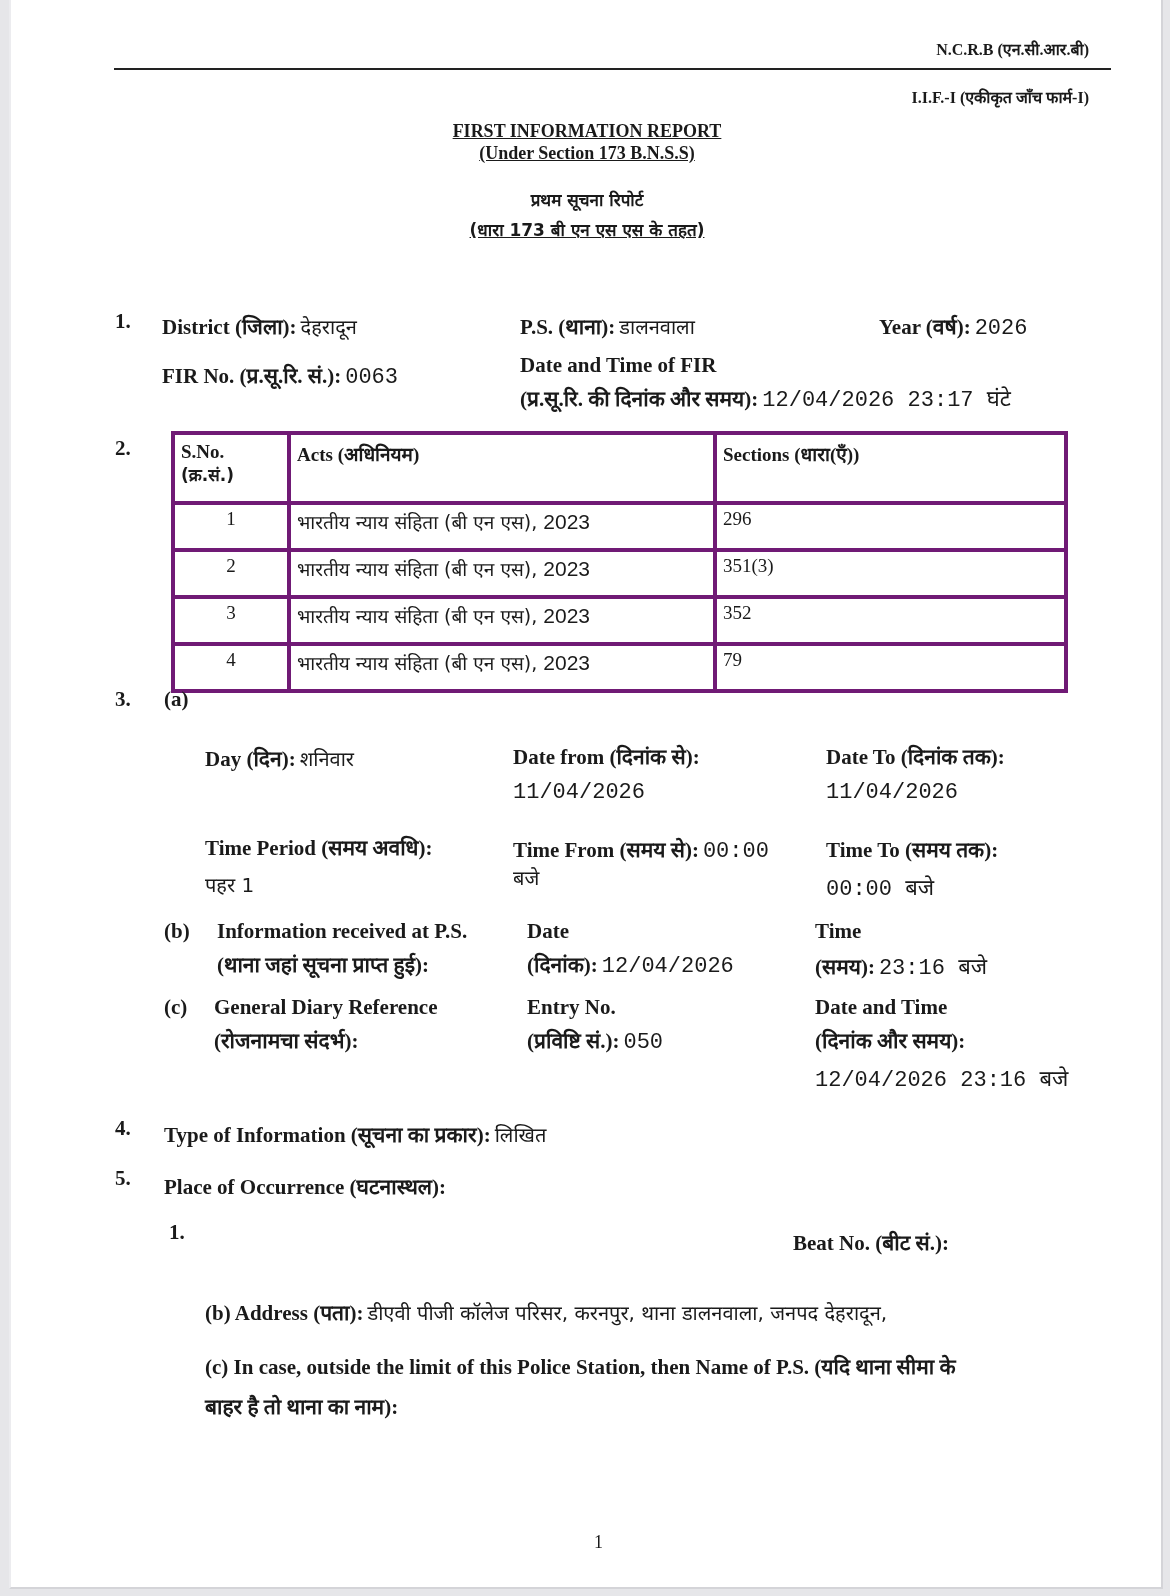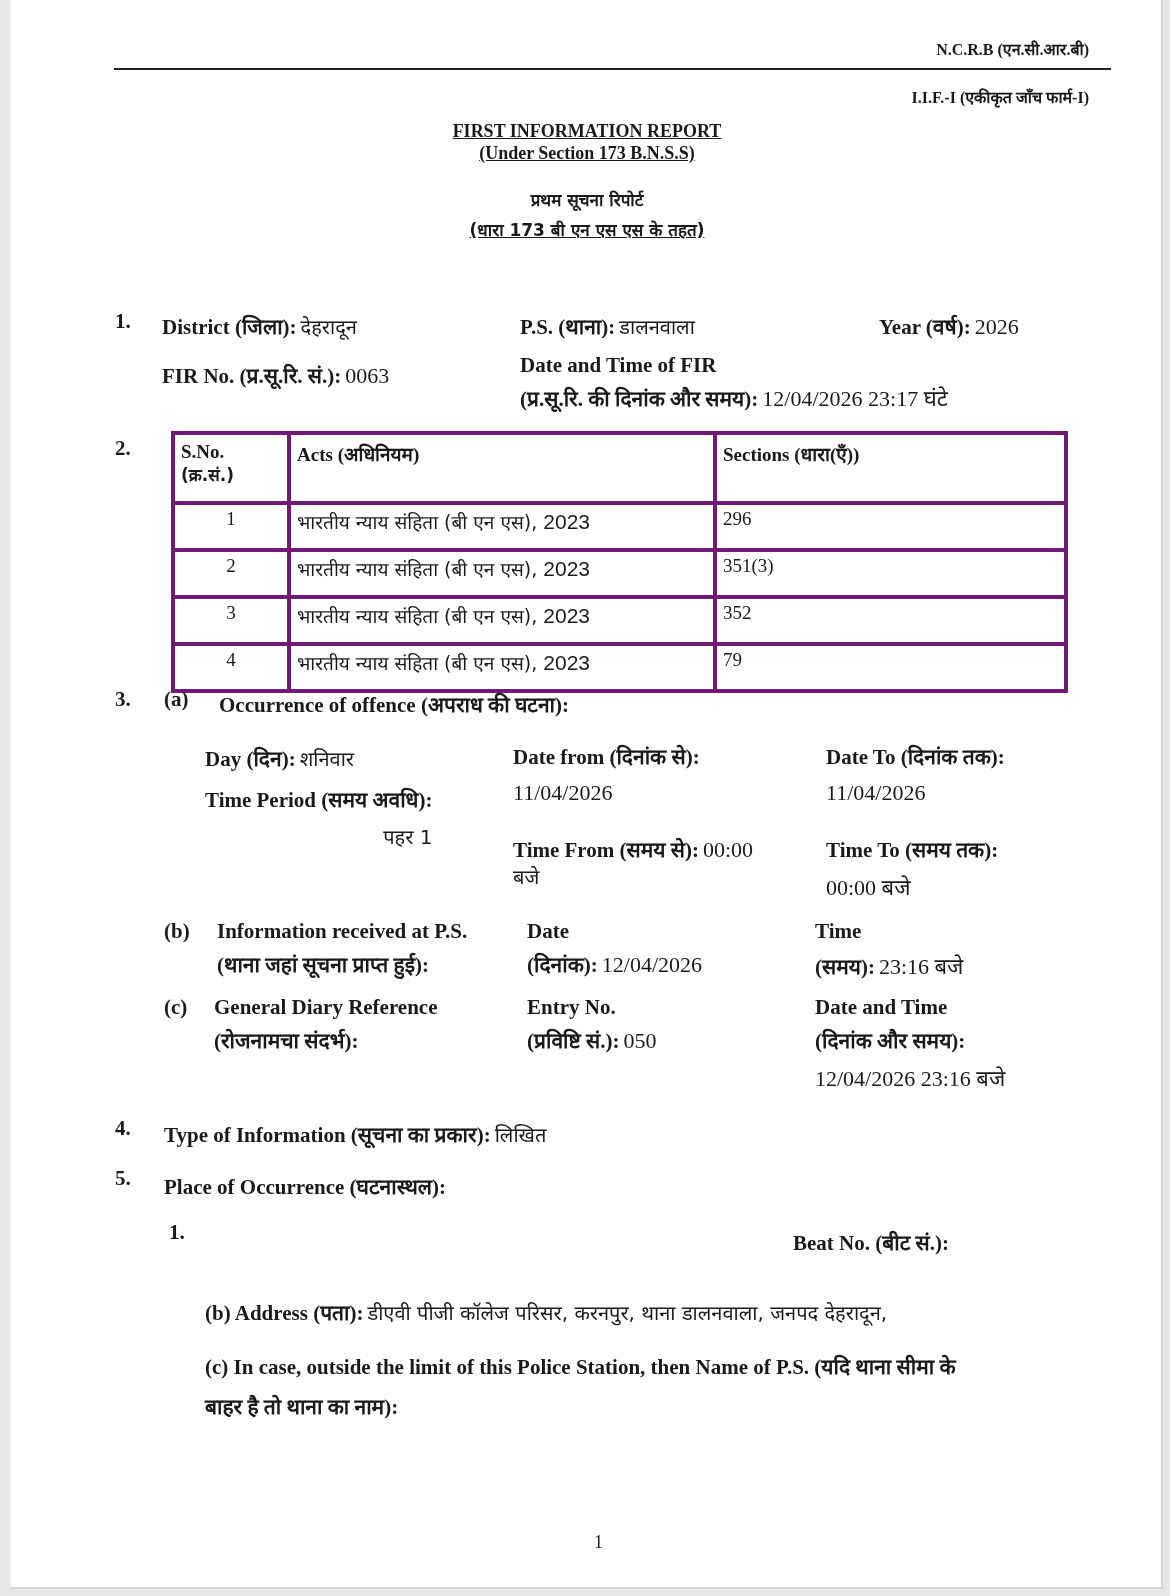--- a/index.html
+++ b/index.html
@@ -13,21 +13,21 @@
     position:absolute; left:9px; top:0; width:1150px; height:1587px;
     background:#ffffff;
     border-right:2px solid #d4d4d8;
     border-bottom:2px solid #d4d4d8;
     border-left:2px solid #ececef;
   }
   .abs { position:absolute; white-space:nowrap; }
   .b { font-weight:bold; }
   .lbl { font-family:"Liberation Serif","DejaVu Serif",serif; font-weight:bold; font-size:21px; }
   .hi  { font-family:"DejaVu Sans","Liberation Sans",sans-serif; font-weight:bold; font-size:18px; }
-  .val { font-family:Liberation Serif, serif; font-size:22px; font-weight:normal; }
+  .val { font-family:Liberation Mono, monospace; font-size:22px; font-weight:normal; }
   .hval{ font-family:"DejaVu Sans","Liberation Sans",sans-serif; font-size:20px; font-weight:normal; }
   .num { font-family:"Liberation Serif",serif; font-weight:bold; font-size:21px; }
 
   .hrule { position:absolute; left:103px; top:68px; width:997px; height:2px; background:#222; }
 
   .title-block { position:absolute; left:0; width:1170px; text-align:center; }
   .title-en { font-family:"Liberation Serif",serif; font-weight:bold; font-size:18px; text-decoration:underline; line-height:22px; }
   .title-hi { font-family:"DejaVu Sans",sans-serif; font-weight:bold; font-size:17px; line-height:30px; }
   .title-hi.u { text-decoration:underline; }
 
@@ -121,36 +121,35 @@
       <tr>
         <td class="sno">4</td>
         <td class="act"><span>भारतीय न्याय संहिता (बी एन एस),</span> <span class="yr">2023</span></td>
         <td>79</td>
       </tr>
     </tbody>
   </table>
 
   <div class="abs num" style="left:104px; top:687px;">3.</div>
   <div class="abs lbl" style="left:153px; top:687px;">(a)</div>
-  <div class="abs lbl" style="left:208px; top:690px;">Occurrence of offence (अपराध की घटना):</div>
 
   <div class="abs" style="left:194px; top:744px;">
     <span class="lbl">Day (दिन):</span>
     <span class="hval">शनिवार</span>
   </div>
   <div class="abs" style="left:502px; top:742px;">
     <div class="lbl">Date from (दिनांक से):</div>
     <div class="val" style="margin-top:10px;">11/04/2026</div>
   </div>
   <div class="abs" style="left:815px; top:742px;">
     <div class="lbl">Date To (दिनांक तक):</div>
     <div class="val" style="margin-top:10px;">11/04/2026</div>
   </div>
 
-  <div class="abs" style="left:194px; top:785px;text-align:right;">
+  <div class="abs" style="left:194px; top:833px;">
     <div class="lbl">Time Period (समय अवधि):</div>
     <div class="hval" style="margin-top:10px;">पहर 1</div>
   </div>
   <div class="abs" style="left:502px; top:835px;">
     <div>
       <span class="lbl">Time From (समय से):</span>
       <span class="val">00:00</span>
     </div>
     <div class="hval" style="">बजे</div>
   </div>

